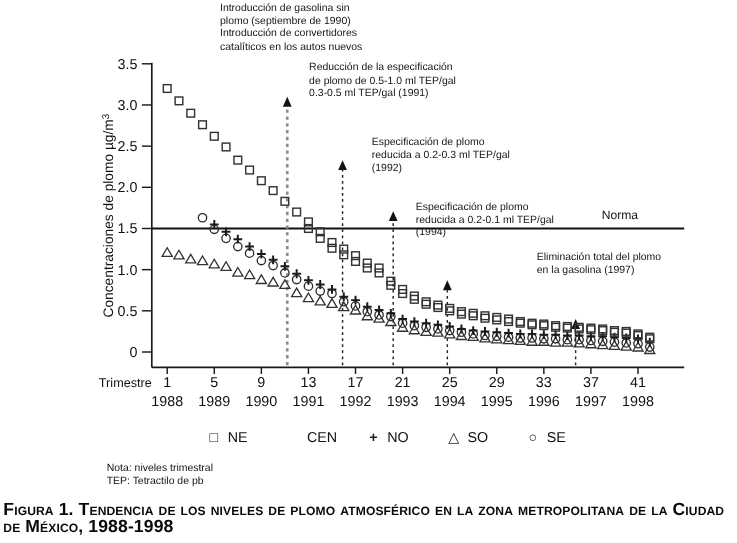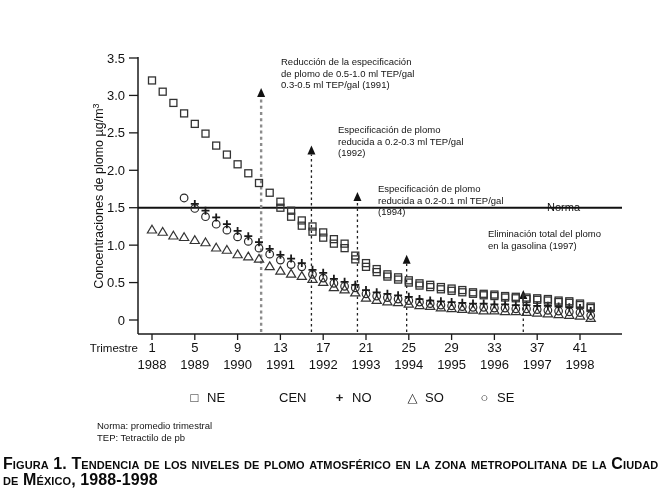--- a/index.html
+++ b/index.html
@@ -6,21 +6,21 @@
   .figure{position:relative;width:670px;height:494px;background:#fff;overflow:hidden;
           font-family:"Liberation Sans",sans-serif;color:#111;}
   #chart-svg{position:absolute;left:0;top:0;}
   #chart-svg text{font-family:"Liberation Sans",sans-serif;fill:#111;}
   .ann{position:absolute;font-size:9.5px;line-height:11.5px;white-space:pre-line;color:#141414;}
   #ann0{left:200px;top:2px;}
   #ann1{left:281px;top:56px;}
   #ann2{left:338px;top:124px;}
   #ann3{left:378px;top:183px;}
   #ann4{left:475px;top:228px;margin-left:13px;}
-  .norma-label{position:absolute;left:547px;top:201px;font-size:11px;color:#111;}
+  .norma-label{position:absolute;left:547px;top:190px;font-size:11px;color:#111;}
   .legend{position:absolute;left:0;top:390px;width:670px;height:20px;}
   .legend-item{position:absolute;top:0;display:flex;align-items:center;gap:6px;font-size:13px;}
   .li0{left:188px;}.li1{left:260px;}.li2{left:333px;}.li3{left:406px;}.li4{left:478px;}
   .lg-marker{display:inline-block;width:13px;text-align:center;font-size:13px;color:#222;}
   .notes{position:absolute;left:97px;top:420px;font-size:9.5px;line-height:12px;white-space:pre-line;color:#141414;}
   .caption{position:absolute;left:3px;top:456px;width:665px;font-size:16px;line-height:16px;
            font-weight:bold;font-variant:small-caps;letter-spacing:0.1px;color:#0a0a0a;}
 </style>
 </head>
 <body>
@@ -300,20 +300,24 @@
         <rect x="523" y="294.0429" width="7" height="7" fill="none" stroke="#333333" stroke-width="1.3"></rect>
         <rect x="533.7" y="294.79147" width="7" height="7" fill="none" stroke="#333333" stroke-width="1.3"></rect>
         <rect x="544.4" y="295.54004" width="7" height="7" fill="none" stroke="#333333" stroke-width="1.3"></rect>
         <rect x="555.0999999999999" y="297.03718" width="7" height="7" fill="none" stroke="#333333" stroke-width="1.3"></rect>
         <rect x="565.8" y="297.78575" width="7" height="7" fill="none" stroke="#333333" stroke-width="1.3"></rect>
         <rect x="576.5" y="300.03146" width="7" height="7" fill="none" stroke="#333333" stroke-width="1.3"></rect>
         <rect x="587.2" y="303.02574" width="7" height="7" fill="none" stroke="#333333" stroke-width="1.3"></rect>
       </g>
     </svg>
 
+  <div class="ann" id="ann0">Introducción de gasolina sin
+plomo (septiembre de 1990)
+Introducción de convertidores
+catalíticos en los autos nuevos</div>
   <div class="ann" id="ann1">Reducción de la especificación
 de plomo de 0.5-1.0 ml TEP/gal
 0.3-0.5 ml TEP/gal (1991)</div>
   <div class="ann" id="ann2">Especificación de plomo
 reducida a 0.2-0.3 ml TEP/gal
 (1992)</div>
   <div class="ann" id="ann3">Especificación de plomo
 reducida a 0.2-0.1 ml TEP/gal
 (1994)</div>
   <div class="ann" id="ann4">Eliminación total del plomo
@@ -337,17 +341,17 @@
     <div class="legend-item li3">
       <span class="lg-marker">△</span>
       <span>SO</span>
     </div>
     <div class="legend-item li4">
       <span class="lg-marker">○</span>
       <span>SE</span>
     </div>
   </div>
 
-  <div class="notes">Norma: promedio trimestral
+  <div class="notes">Nota: niveles trimestral
 TEP: Tetractilo de pb</div>
 
   <div class="caption">Figura 1. Tendencia de los niveles de plomo atmosférico en la zona metropolitana de la Ciudad de México, 1988-1998</div>
 </div>
 
 </body></html>

